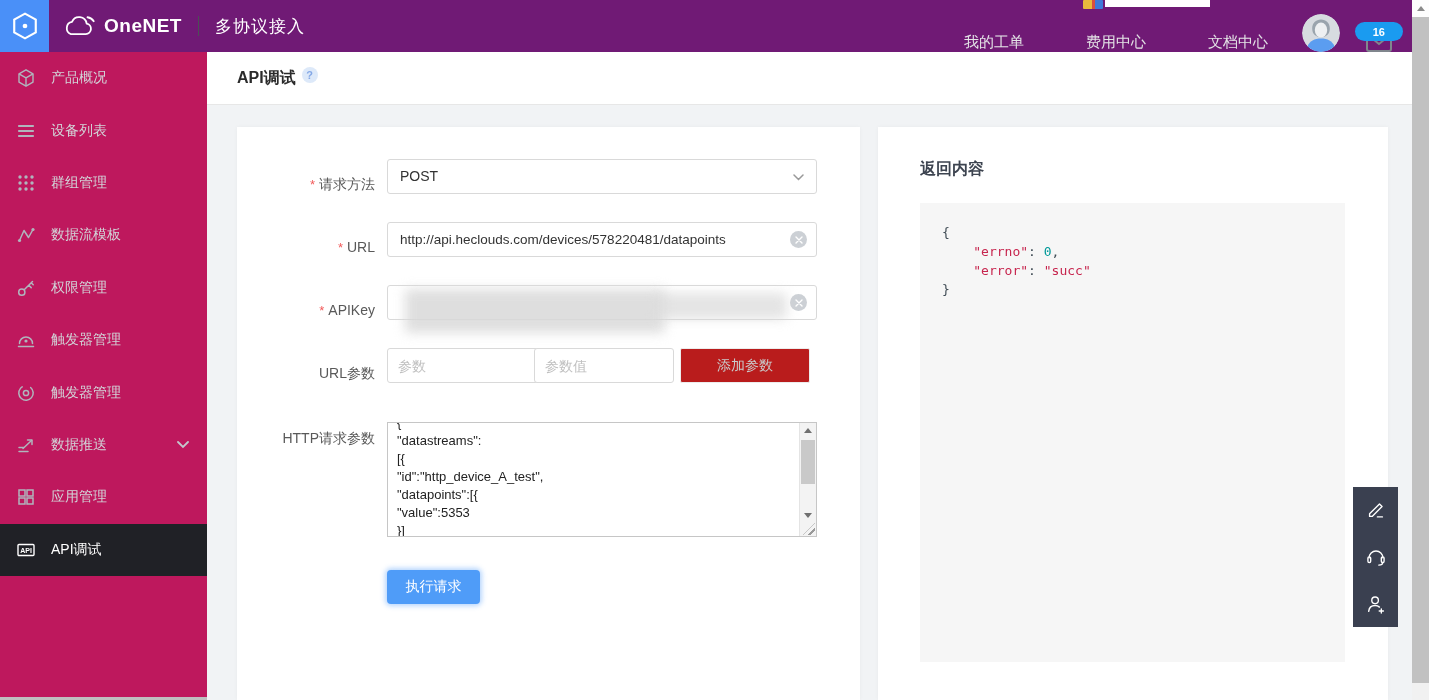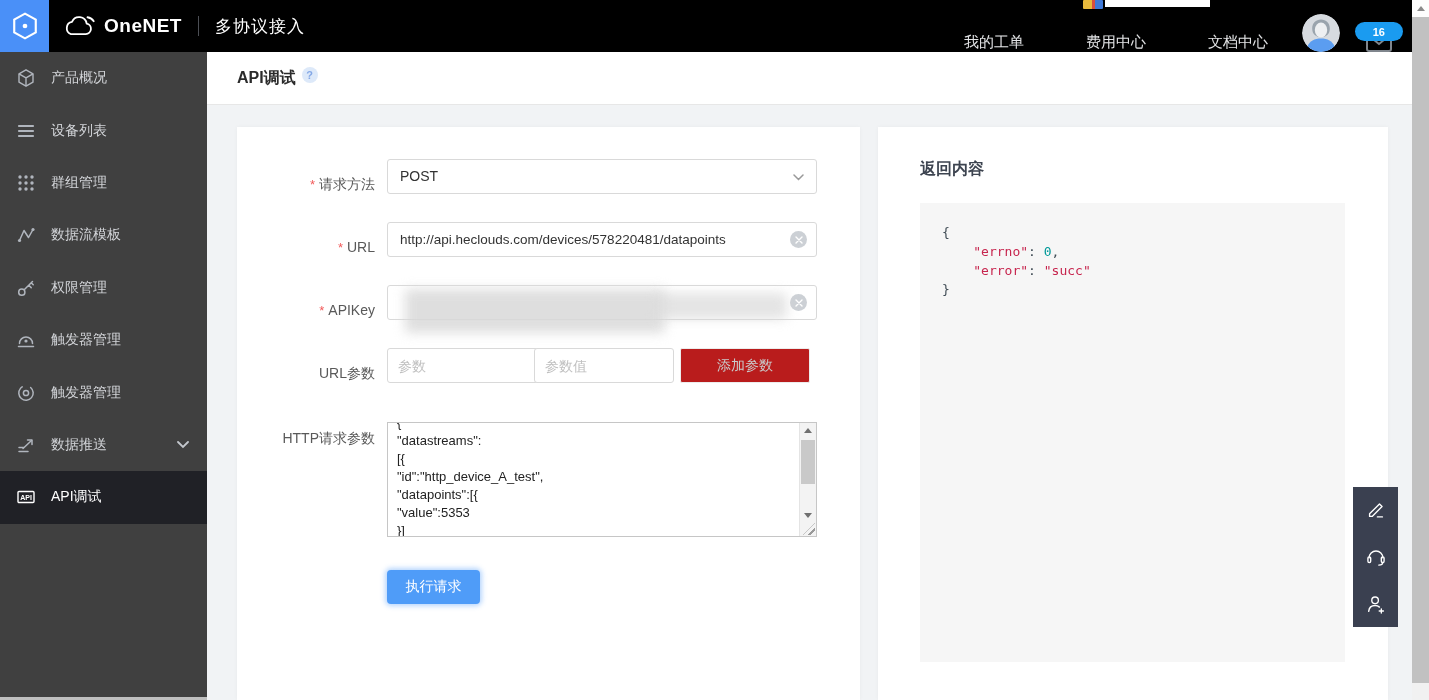--- a/index.html
+++ b/index.html
@@ -1,37 +1,37 @@
 <!DOCTYPE html>
 <html><head>
 <meta charset="utf-8">
 <style>
   * { margin:0; padding:0; box-sizing:border-box; }
   html,body { background:#e9ebee; }
   body { font-family:"Liberation Sans","DejaVu Sans",sans-serif; }
   #app { position:relative; width:1429px; height:700px; overflow:hidden; background:#f1f3f5; }
 
   
-  .navbar { position:absolute; left:0; top:0; width:1429px; height:52px; background:#000000; z-index:30; }
+  .navbar { position:absolute; left:0; top:0; width:1429px; height:52px; background:#701a75; z-index:30; }
   .logo-box { position:absolute; left:0; top:0; width:49px; height:52px; background:#4a90f8; display:flex; align-items:center; justify-content:center; }
   .brand-group { position:absolute; left:62px; top:0; height:52px; display:flex; align-items:center; }
   .brand-name { color:#fff; font-size:19px; font-weight:700; margin-left:8px; letter-spacing:.5px; }
   .brand-divider { width:1px; height:20px; background:#4c4f55; margin:0 16px; }
   .app-title { color:#fff; font-size:17px; letter-spacing:1px; }
   .nav-right { position:absolute; right:37px; top:0; height:52px; display:flex; align-items:flex-end; }
   .nav-link { color:#e3e4e6; font-size:15px; margin-right:62px; cursor:pointer; white-space:nowrap; }
   .avatar { width:38px; height:38px; border-radius:50%; overflow:hidden; margin-left:34px; cursor:pointer; flex:none; }
   .mail-wrap { position:relative; margin-left:26px; cursor:pointer; width:26px; height:20px; }
   .mail-badge { position:absolute; right:-11px; top:-10px; min-width:19px; height:19px; border-radius:10px; background:#1a9bf0; color:#fff; font-size:11px; font-weight:700; display:flex; align-items:center; justify-content:center; padding:0 18px; }
   .artifact-bar { position:absolute; left:1105px; top:0; width:105px; height:7px; background:#fff; z-index:31; }
   .artifact-icon { position:absolute; left:1083px; top:0; width:20px; height:9px; z-index:31; border-radius:1px;
     background:linear-gradient(90deg,#e8b93c 0 45%,#d94f3f 45% 60%,#3f79d8 60% 100%); }
 
   
-  .sidebar { position:absolute; left:0; top:52px; width:207px; height:645px; background:#404040; z-index:20; }
+  .sidebar { position:absolute; left:0; top:52px; width:207px; height:645px; background:#be185d; z-index:20; }
   .side-item { height:52.4px; display:flex; align-items:center; padding:0 18px 0 16px; color:#d2d4d8; font-size:14px; cursor:pointer; }
   .side-item .s-icon { width:22px; height:20px; color:#b0b5bd; display:flex; align-items:center; flex:none; }
   .side-item .s-label { margin-left:13px; }
   .side-item.active { background:#202126; color:#fff; }
   .side-item.active .s-icon { color:#fff; }
   .side-chevron { margin-left:auto; color:#c3c7cd; display:flex; }
   .sidebar-strip { position:absolute; left:0; top:697px; width:207px; height:3px; background:#bfbfbf; z-index:21; }
 
   
   .page-header { position:absolute; left:207px; top:52px; width:1205px; height:53px; background:#fff; border-bottom:1px solid #e7e7e7; display:flex; align-items:center; padding-left:30px; z-index:10; }
@@ -232,20 +232,31 @@
         </svg>
       </span>
       <span class="s-label">数据推送</span>
       <span class="side-chevron">
         <svg width="12" height="8" viewBox="0 0 12 8" fill="none" stroke="currentColor" stroke-width="1.8" stroke-linecap="round">
           <path d="M1 1l5 5 5-5"></path>
         </svg>
       </span>
     </div>
 
+    <div class="side-item">
+      <span class="s-icon">
+        <svg width="20" height="20" viewBox="0 0 20 20" fill="none" stroke="currentColor" stroke-width="1.5">
+          <rect x="3" y="3" width="6" height="6"></rect>
+            <rect x="11" y="3" width="6" height="6"></rect>
+          <rect x="3" y="11" width="6" height="6"></rect>
+            <rect x="11" y="11" width="6" height="6"></rect>
+        </svg>
+      </span>
+      <span class="s-label">应用管理</span>
+    </div>
 
     <div class="side-item active">
       <span class="s-icon">
         <svg width="20" height="20" viewBox="0 0 20 20" fill="none" stroke="currentColor" stroke-width="1.4">
           <rect x="2" y="4.5" width="16" height="11" rx="1"></rect>
           <text x="10" y="13" font-size="7" text-anchor="middle" fill="currentColor" stroke="none" font-weight="bold" font-family="'Liberation Sans',sans-serif">API</text>
         </svg>
       </span>
       <span class="s-label">API调试</span>
     </div>

